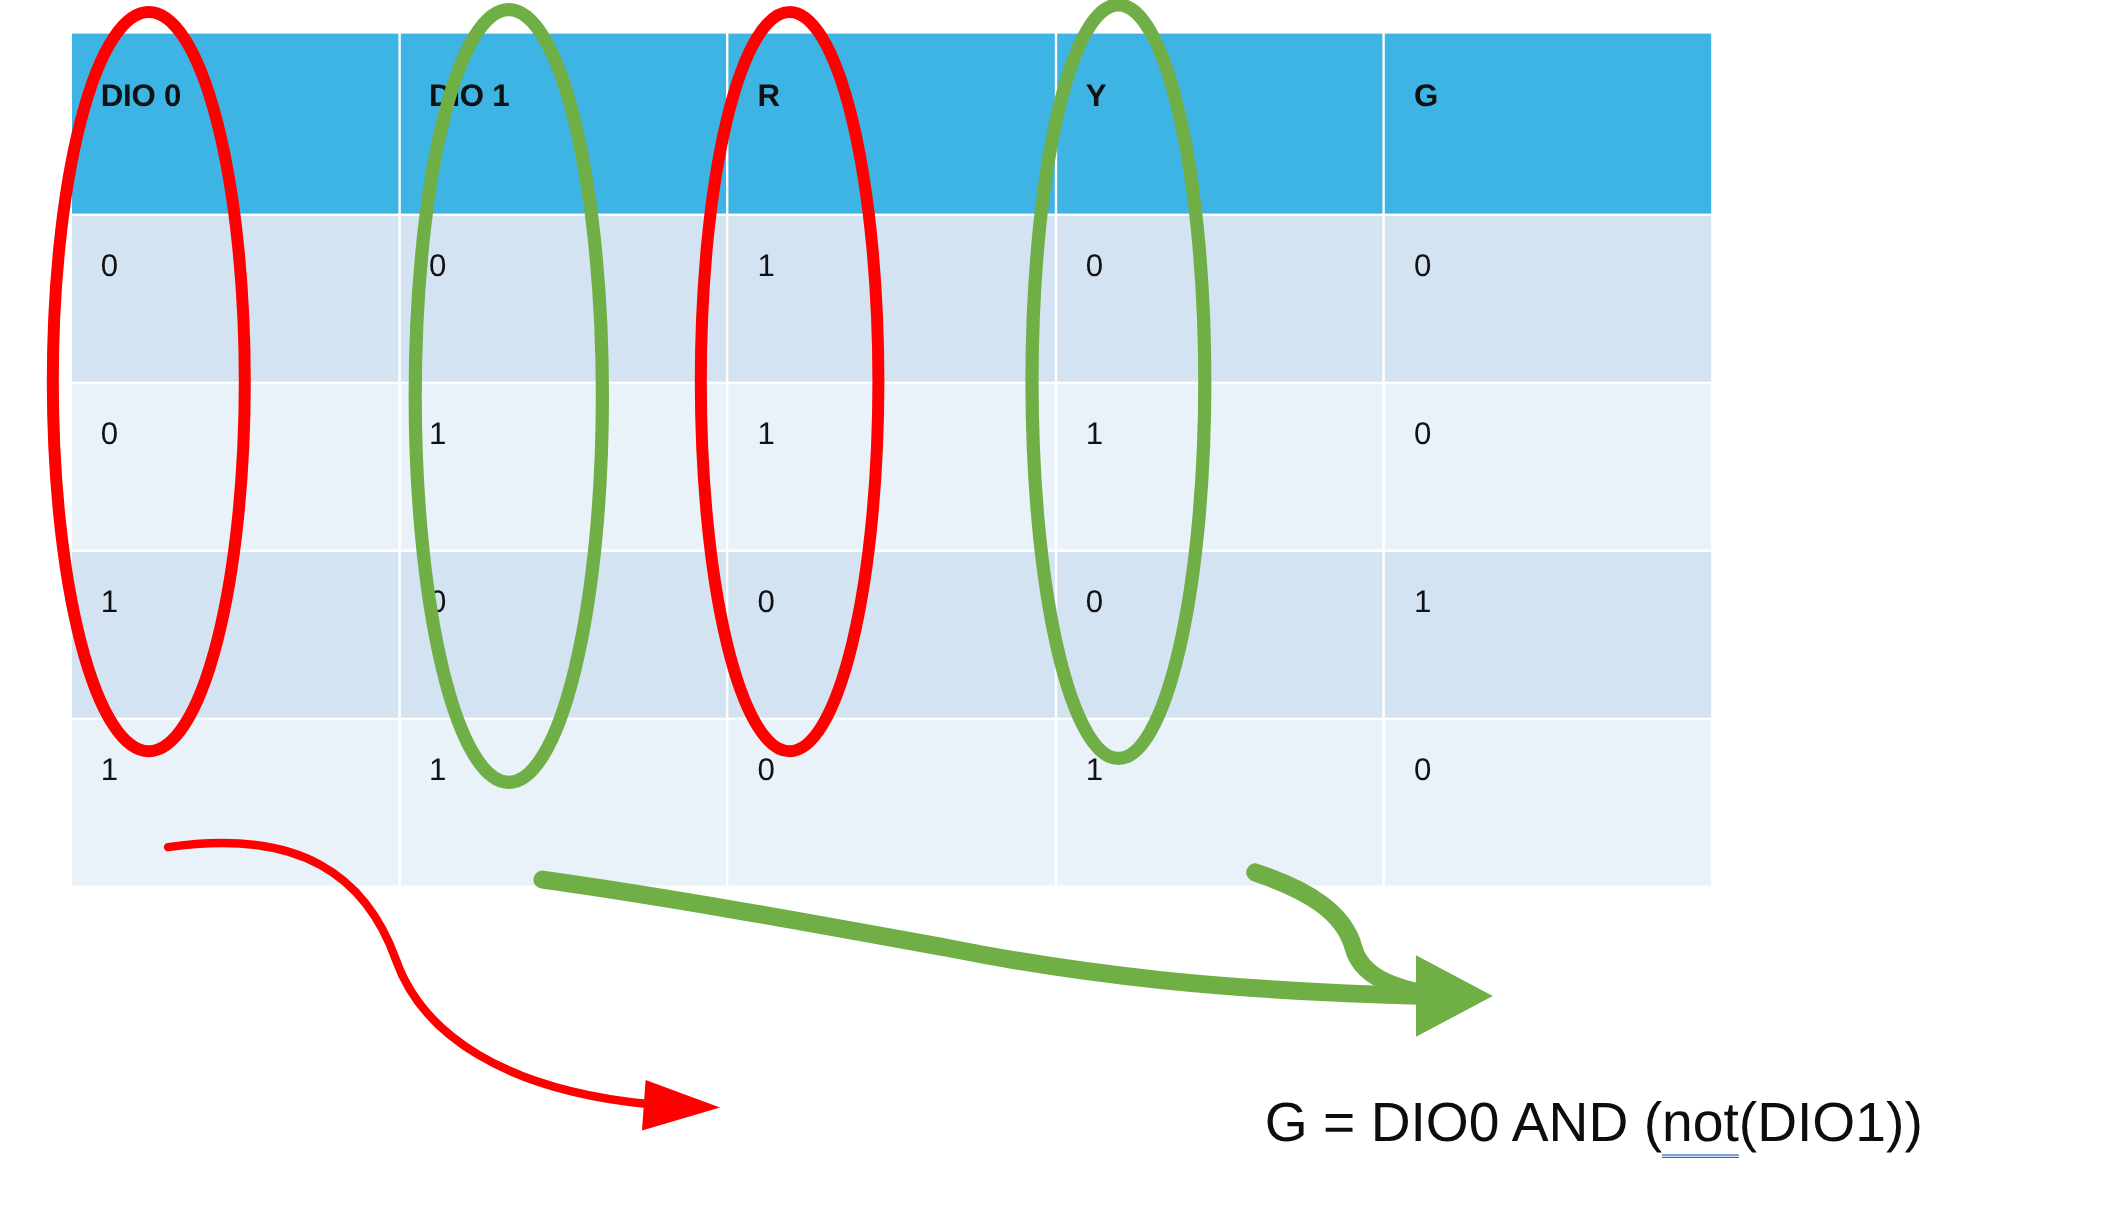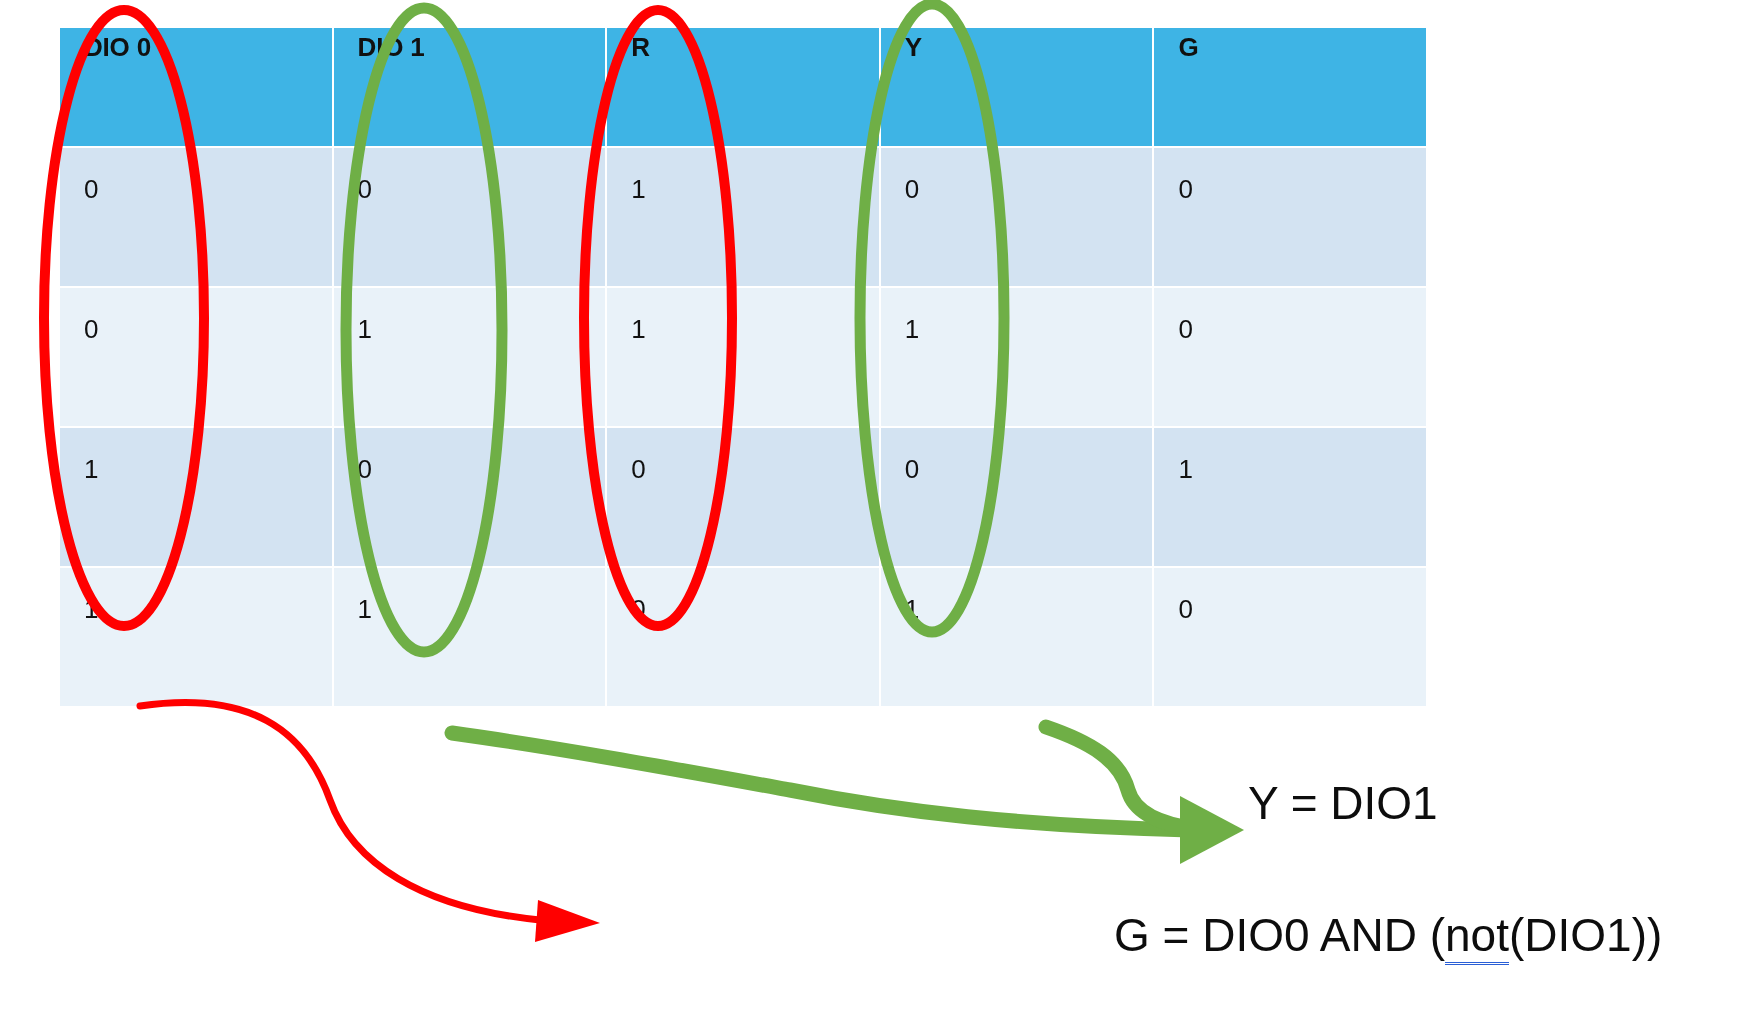--- a/index.html
+++ b/index.html
@@ -38,21 +38,21 @@
     padding: 0 0 0 24px;
     text-align: left;
     vertical-align: top;
     font-size: 26px;
     color: #111111;
   }
   .truth-table thead th {
     background: #3EB4E5;
     height: 112px;
     line-height: 1.0;
-    padding-top: 6px;
+    padding-top: 38px;
     font-weight: bold;
     letter-spacing: -0.2px;
   }
   .truth-table tbody tr td {
     height: 112px;
     padding-top: 26px;
     font-weight: normal;
   }
   .truth-table tbody tr:nth-child(odd) td {
     background: #D3E3F2;
@@ -74,21 +74,21 @@
   .equation {
     position: absolute;
     font-family: "Liberation Sans", sans-serif;
     font-size: 46px;
     color: #0d0d0d;
     white-space: nowrap;
     line-height: 1;
   }
   .eq-y  { left: 1248px; top: 780px; }
   .eq-r  { left: 600px;  top: 900px; }
-  .eq-g  { left: 1114px; top: 912px; }
+  .eq-g  { left: 1054px; top: 912px; }
 
   .spellcheck {
     border-bottom: 3px double #2a5fd6;
     padding-bottom: 1px;
   }
 </style>
 </head>
 <body>
 
 <div id="canvas">
@@ -149,22 +149,19 @@
     <polygon points="538,900 600,923 535,942" fill="#FF0000"></polygon>
 
     <path d="M 452 733 C 560 748 680 770 790 790 C 900 812 1020 826 1190 830" fill="none" stroke="#6FAF46" stroke-width="15" stroke-linecap="round"></path>
 
     <path d="M 1046 727 C 1090 742 1120 760 1128 790 C 1134 812 1158 824 1196 829" fill="none" stroke="#6FAF46" stroke-width="15" stroke-linecap="round"></path>
 
     <polygon points="1180,796 1244,830 1180,864" fill="#6FAF46"></polygon>
 
   </svg>
 
-  <div class="equation eq-y">
-    <span>Y = DIO1</span>
-  </div>
 
 
   <div class="equation eq-g">
     <span>G = DIO0 AND (</span><span class="spellcheck">not</span><span>(DIO1))</span>
   </div>
 
 </div>
 
 </body></html>

